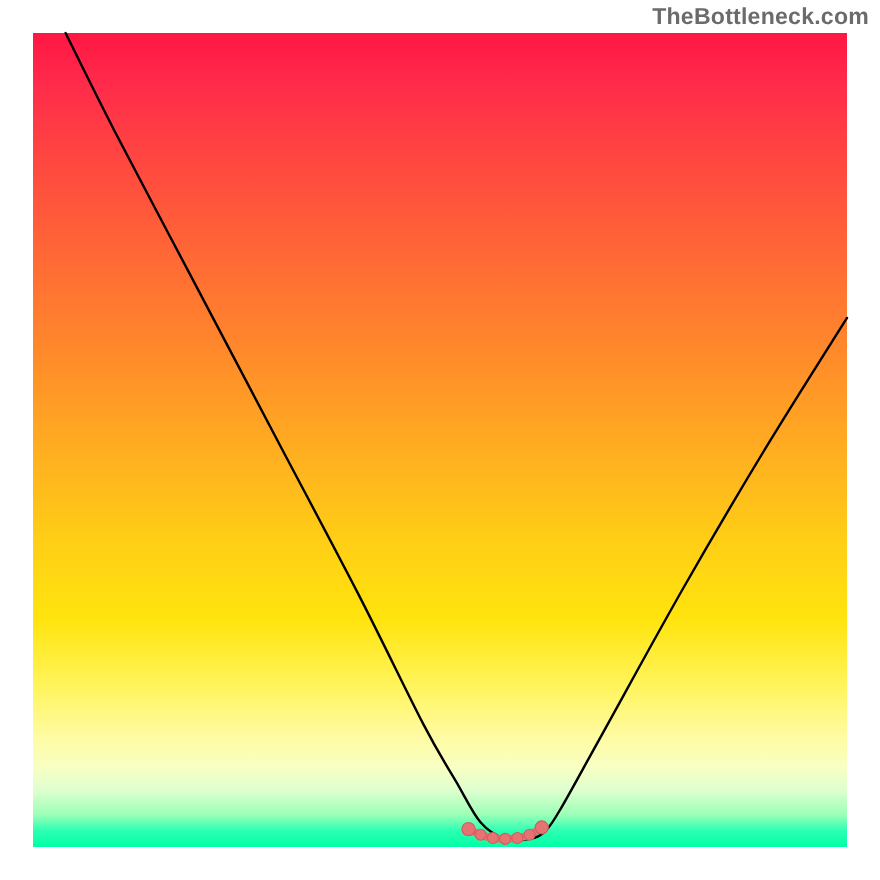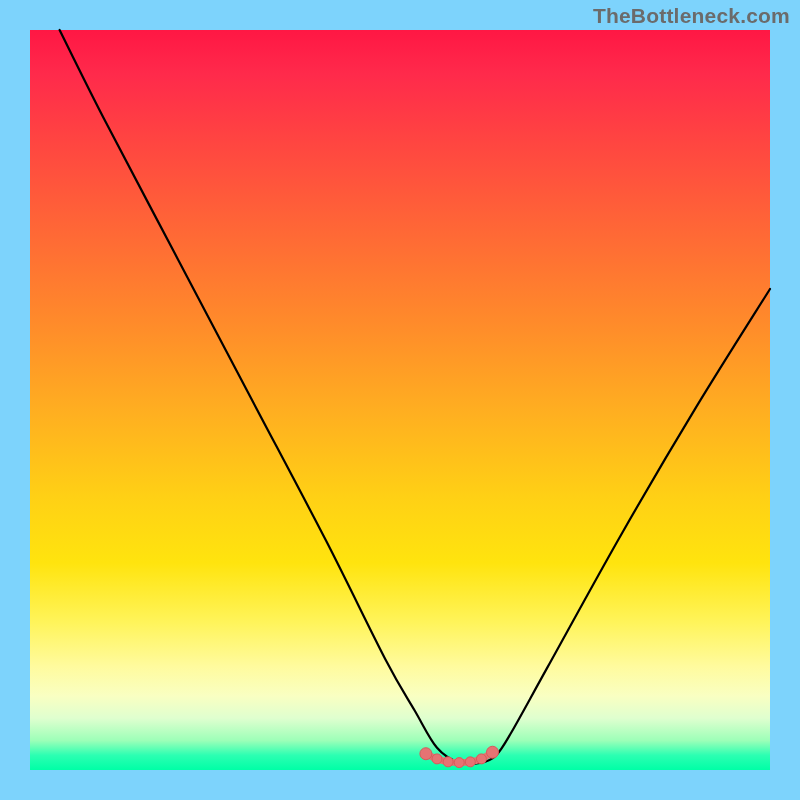--- a/index.html
+++ b/index.html
@@ -8,21 +8,21 @@
     width: 800px;
     height: 800px;
     background: #000;
     overflow: hidden;
     font-family: Arial, Helvetica, sans-serif;
   }
   .frame {
     position: relative;
     width: 800px;
     height: 800px;
-    background: #7dd3fc;
+    background: #ffffff;
   }
   .plot-area {
     position: absolute;
     left: 30px;
     top: 30px;
     width: 740px;
     height: 740px;
     
     background: linear-gradient(
       to bottom,

